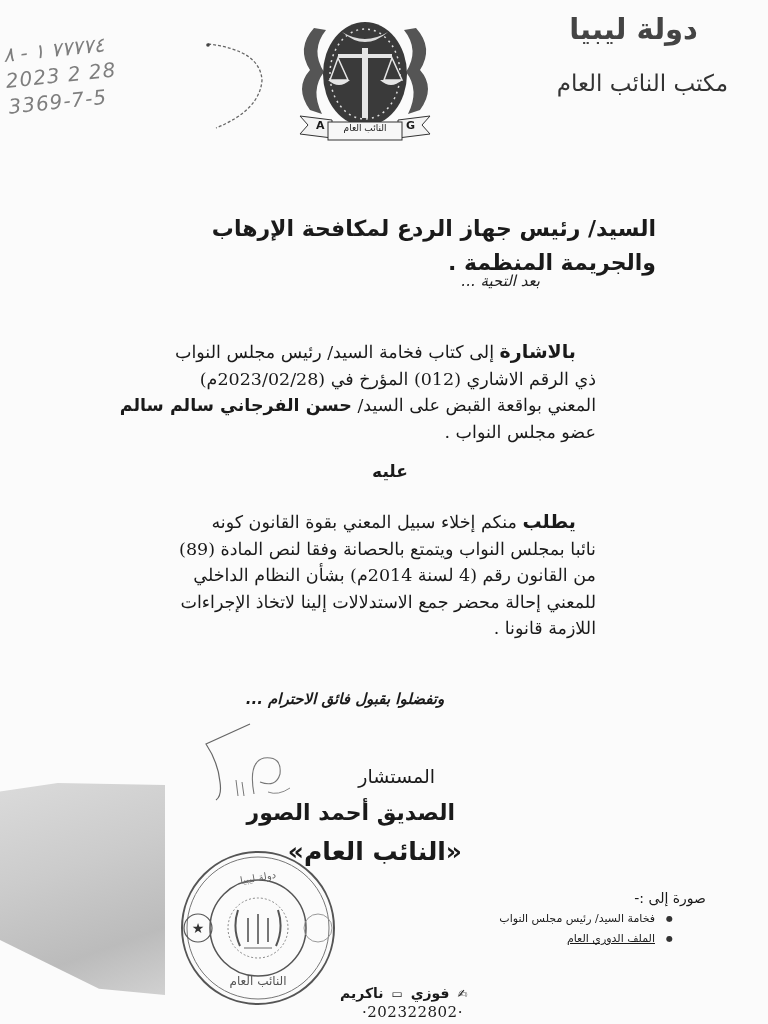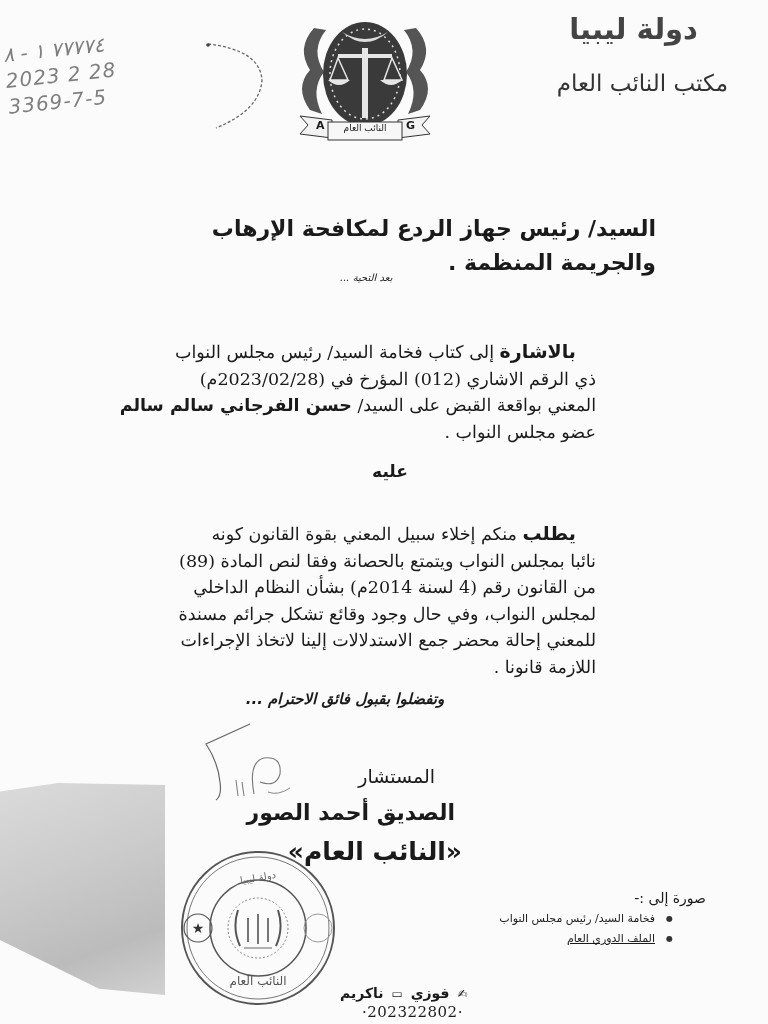--- a/index.html
+++ b/index.html
@@ -15,21 +15,21 @@
   .hand-note { left:6px; top:32px; width:190px; height:90px; color:#555;
     font-family:"DejaVu Sans", sans-serif; font-size:20px; line-height:26px;
     transform:rotate(-6deg); letter-spacing:1px; font-style:italic; opacity:.75; }
   .hand-note div { white-space:nowrap; }
   .hand-curve { left:200px; top:40px; width:70px; height:90px; }
   .emblem { left:292px; top:18px; width:146px; height:126px; }
   .office-name { right:40px; top:70px; font-size:23px; color:#333; font-family:"DejaVu Serif", serif; }
 
   
   .addressee { right:112px; top:212px; width:520px; font-size:22px; font-weight:bold; text-align:right; line-height:34px; }
-  .greeting { left:340px; top:272px; width:200px; text-align:left; font-size:10px; font-style:italic; color:#222; }
+  .greeting { left:340px; top:272px; width:200px; text-align:right; font-size:15px; font-style:italic; color:#222; }
 
   
   .para { right:172px; width:445px; font-size:17.5px; line-height:26.5px; text-align:justify; text-align-last:right; font-family:"DejaVu Serif", serif; }
   .para .lead { font-weight:bold; font-family:"DejaVu Sans", sans-serif; font-size:19px; }
   .para b { font-family:"DejaVu Sans", sans-serif; }
   .p1 { top:338px; }
   .p2 { top:508px; }
   .p1 .line, .p2 .line { display:block; white-space:nowrap; text-align:center; }
   .alaihi { left:330px; top:461px; width:120px; text-align:center; font-size:17px; font-weight:bold; }
   .closing { left:210px; top:690px; width:270px; text-align:center; font-size:15px; font-style:italic; font-weight:bold; }
@@ -110,27 +110,26 @@
   <span class="line">
     <span>المعني بواقعة القبض على السيد/</span>
     <b>حسن الفرجاني سالم سالم</b>
   </span>
   <span class="line">عضو مجلس النواب .</span>
 </div>
 
 <div class="abs rtl alaihi">عليه</div>
 
 <div class="abs rtl para p2">
-  <span class="line" style="padding-right:20px;margin-top:12px;">
+  <span class="line" style="padding-right:20px;">
     <span class="lead">يطلب</span>
     <span>منكم إخلاء سبيل المعني بقوة القانون كونه</span>
   </span>
   <span class="line">نائبا بمجلس النواب ويتمتع بالحصانة وفقا لنص المادة (89)</span>
   <span class="line">من القانون رقم (4 لسنة 2014م) بشأن النظام الداخلي</span>
-  <span class="line">لمجلس النواب، وفي حال وجود وقائع تشكل جرائم مسندة</span>
   <span class="line">للمعني إحالة محضر جمع الاستدلالات إلينا لاتخاذ الإجراءات</span>
   <span class="line">اللازمة قانونا .</span>
 </div>
 
 <div class="abs rtl closing">وتفضلوا بقبول فائق الاحترام ...</div>
 
 <div class="abs shadow"></div>
 
 <svg class="abs signature" viewBox="0 0 100 80">
   <path d="M52 2 L8 22 Q20 40 22 60 Q24 74 18 78" fill="none" stroke="#666" stroke-width="1.2"></path>

